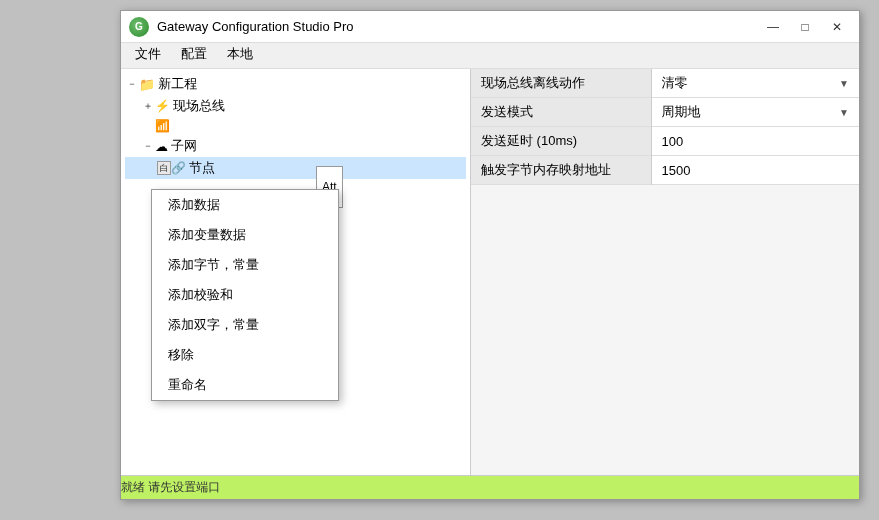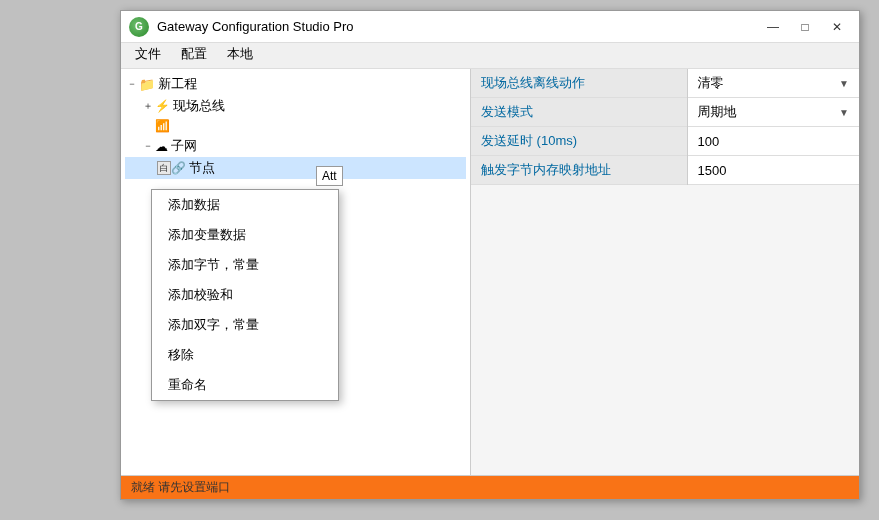--- a/index.html
+++ b/index.html
@@ -167,22 +167,22 @@
       border-bottom: 1px solid #ddd;
     }
 
     .props-table td {
       padding: 5px 10px;
       font-size: 13px;
     }
 
     .props-label {
       background: #e8e8e8;
-      color: #0369a1;
-      width: 216px;
+      color: #000000;
+      width: 180px;
       border-right: 1px solid #ccc;
     }
 
     .props-value {
       background: #fff;
       color: #000;
     }
 
     .props-value-with-arrow {
       display: flex;
@@ -191,42 +191,42 @@
     }
 
     .dropdown-arrow {
       color: #555;
       font-size: 10px;
     }
 
     
     .statusbar {
       height: 24px;
-      background: #f97316;
+      background: #bef264;
       border-top: 1px solid #ccc;
       display: flex;
       align-items: center;
-      padding: 0 10px;
+      padding: 0 0;
       font-size: 12px;
       color: #333;
     }
 
     
     .tree-node.selected {
       background: #cce5ff;
     }
 
     
     .tooltip-badge {
       position: absolute;
       top: 97px;
       left: 195px;
       background: #fff;
       border: 1px solid #999;
-      padding: 2px 5px;
+      padding: 13px 5px;
       font-size: 12px;
       color: #000;
       z-index: 50;
       text-align: center;
     }
   </style>
 </head>
 <body>
 
 <div class="window">

